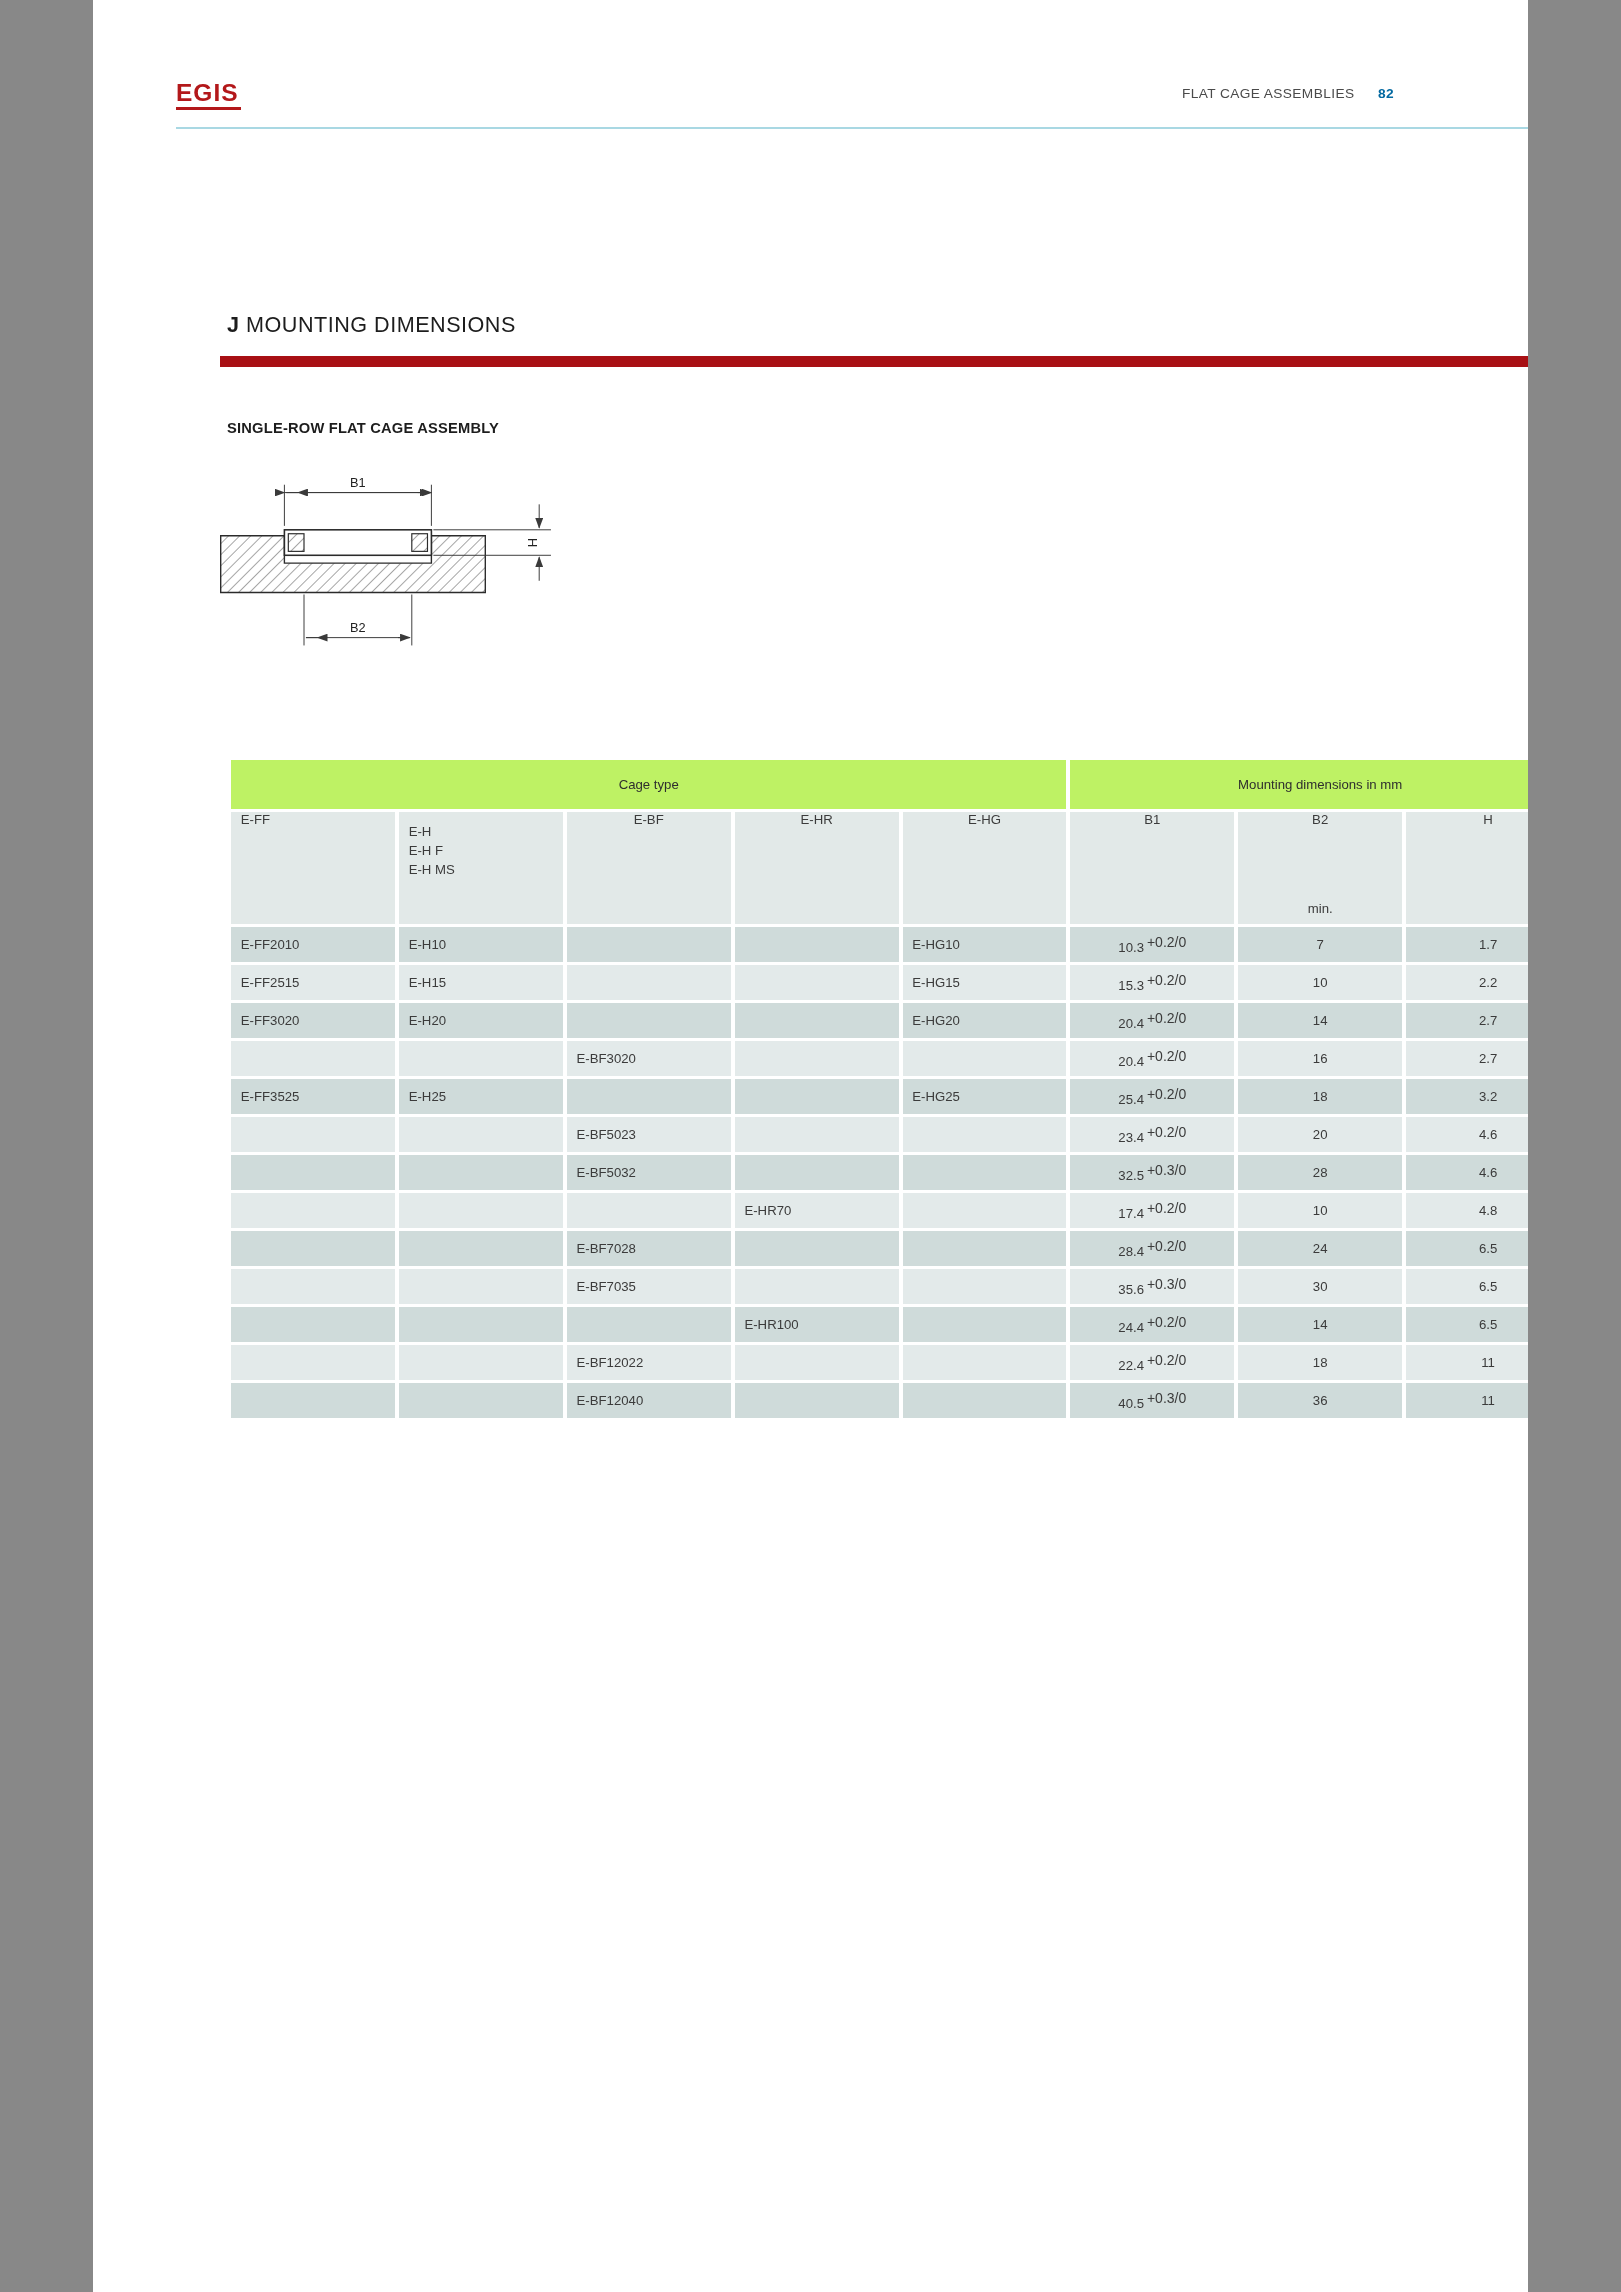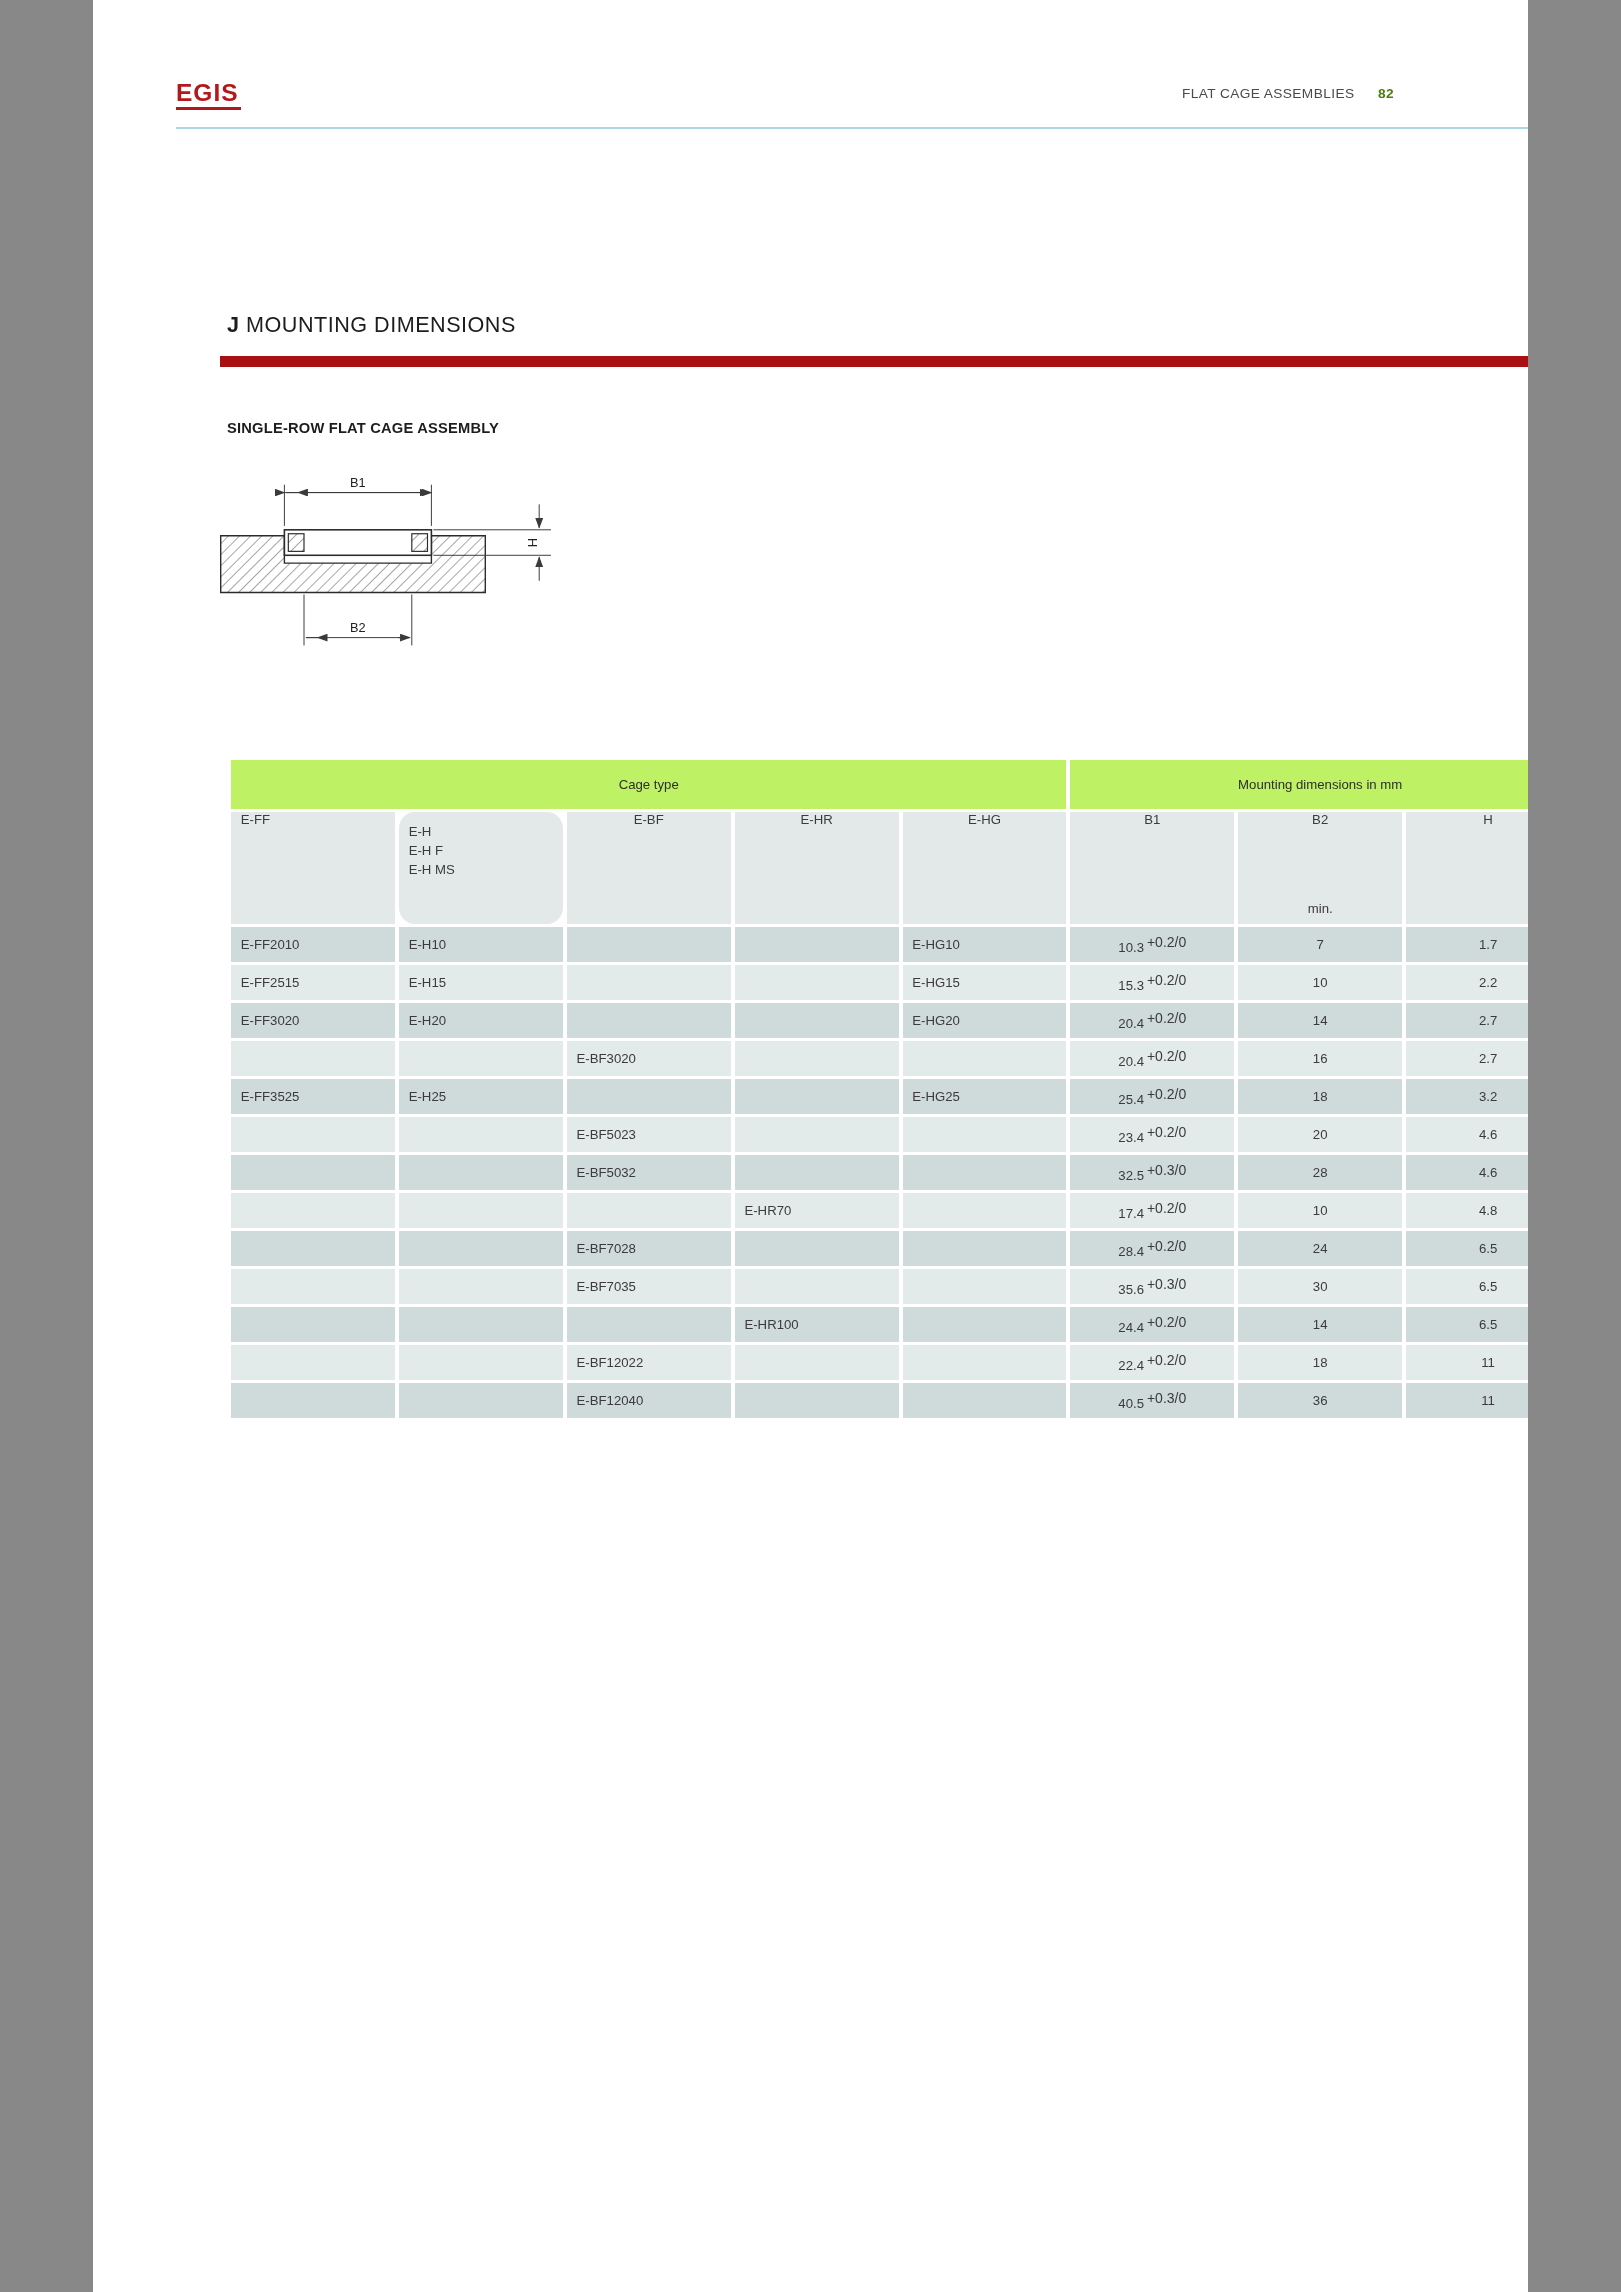--- a/index.html
+++ b/index.html
@@ -16,21 +16,21 @@
   .logo{
     position:absolute;left:83px;top:80px;
     color:#b3181a;font-weight:bold;font-size:24.5px;letter-spacing:1px;
     border-bottom:3.9px solid #b3181a;line-height:25.5px;padding:0 2px 1px 0;
   }
   .header-right{
     position:absolute;top:86px;right:134px;
     font-size:13.7px;color:#4a4a4a;letter-spacing:0.4px;
     display:flex;align-items:baseline;gap:23.5px;text-align:center;
   }
-  .page-num{color:#4d7c0f;font-weight:bold;font-size:13.7px;}
+  .page-num{color:#0369a1;font-weight:bold;font-size:13.7px;}
   .header-rule{
     position:absolute;left:83px;top:127px;width:1404px;height:2px;
     background:#a9d8e3;
   }
   
   .section-title{
     position:absolute;left:134px;top:312px;
     font-size:21.6px;color:#1d1d1d;letter-spacing:0.5px;
   }
   .section-title b{font-weight:bold;}
@@ -56,21 +56,21 @@
   .dim-table th,.dim-table td{font-weight:normal;padding:0 9.8px;overflow:hidden;}
   .group-h{
     background:#bef264;height:49px;font-weight:bold;color:#2e2e2e;
     text-align:center;vertical-align:middle;font-size:13.2px;
   }
   .sub-h{
     background:#e2e9e8;height:102px;vertical-align:top;text-align:left;
     padding-top:27.4px;position:relative;
   }
   .sub-h.center{text-align:center;}
-  .sub-h.multiline{padding-top:9.8px;white-space:pre-line;line-height:1.45;border-radius:16px;}
+  .sub-h.multiline{padding-top:9.8px;white-space:pre-line;line-height:1.45;}
   .sub-note{position:absolute;left:0;right:0;bottom:7.8px;text-align:center;}
   .row-dark td{background:#cfdbda;}
   .row-light td{background:#e3eaea;}
   .dim-table td{height:35px;}
   td.left{text-align:left;}
   td.center{text-align:center;}
   td sup{font-size:14px;vertical-align:super;letter-spacing:0;margin-left:2.9px;}
 </style>
 </head>
 <body>

